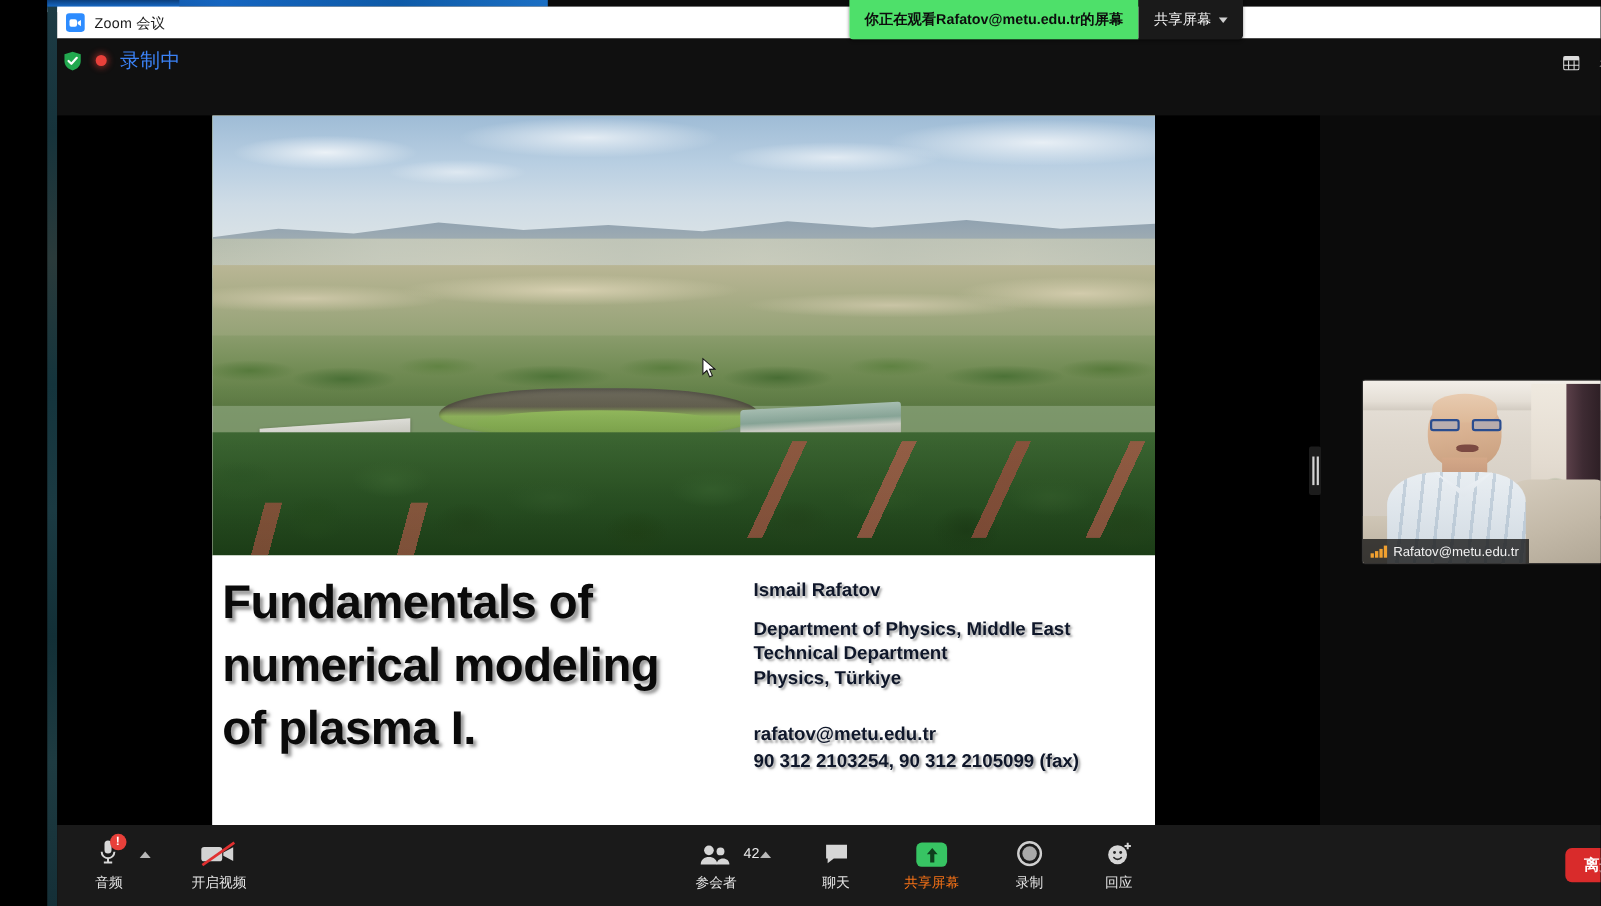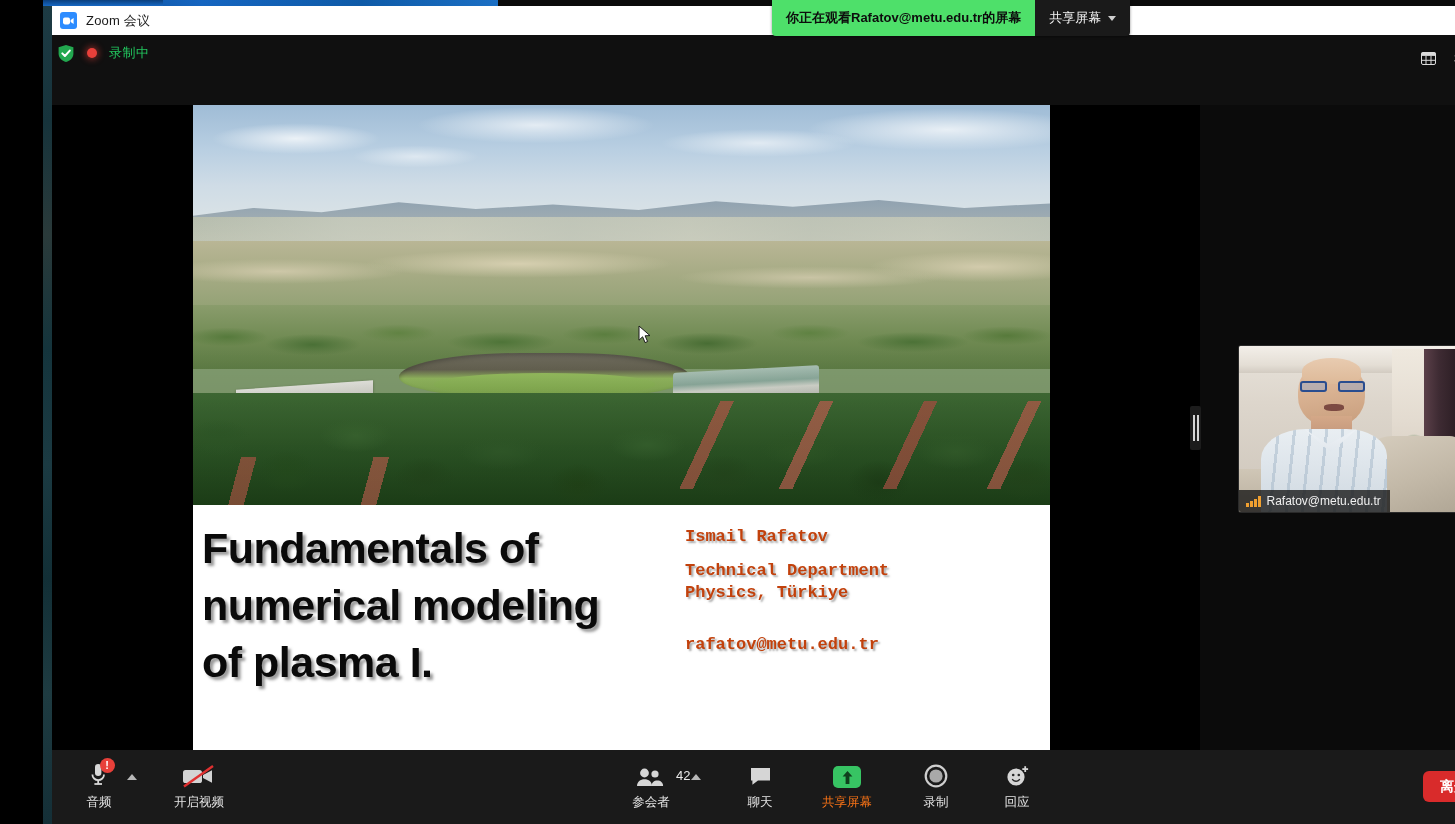--- a/index.html
+++ b/index.html
@@ -75,21 +75,21 @@
   .shield {
     width: 19px; height: 20px; position: relative;
     display: flex; align-items: center; justify-content: center;
   }
   .rec-dot-wrap { position: relative; width: 16px; height: 16px; }
   .rec-dot {
     position: absolute; left: 3px; top: 3px; width: 10px; height: 10px;
     border-radius: 50%; background: #e8403a;
     box-shadow: 0 0 6px 2px rgba(232,64,58,.45);
   }
-  .rec-text { font-size: 13px; color: #22c55e; letter-spacing: .5px; text-align: right; }
+  .rec-text { font-size: 18px; color: #3b82f6; letter-spacing: .5px; text-align: right; }
 
   .view-btn {
     position: absolute; right: 10px; top: 12px;
     display: flex; align-items: flex-end; gap: 18px;
     padding: 4px 8px; border-radius: 5px; cursor: pointer;
   }
   .view-label { font-size: 13px; color: #e6e6e6; }
 
   
   .stage {
@@ -222,21 +222,21 @@
   .slide-text {
     position: absolute; left: 0; top: 400px; width: 857px; height: 245px;
     background: #fff;
   }
   .slide-title {
     position: absolute; left: 9px; top: 15px; width: 420px;
     font-size: 43px; line-height: 1.32; font-weight: 700; color: #0a0a0a;
     letter-spacing: -.5px;
     text-shadow: 3px 3px 3px rgba(120,120,120,.75);
   }
-  .slide-meta { position: absolute; left: 492px; top: 22px; width: 350px; color: #c2410c; font-family: Liberation Mono, monospace; }
+  .slide-meta { position: absolute; left: 492px; top: 22px; width: 350px; color: #0f172a; }
   .sm-name {
     font-size: 17px; font-weight: 700; text-shadow: 2px 2px 2px rgba(130,130,130,.7);
   }
   .sm-affil {
     margin-top: 14px; font-size: 17px; font-weight: 700; line-height: 1.32;
     text-shadow: 2px 2px 2px rgba(130,130,130,.7);
   }
   .sm-contact {
     margin-top: 28px; font-size: 17px; font-weight: 700; line-height: 1.38;
     text-shadow: 2px 2px 2px rgba(130,130,130,.7);
@@ -459,25 +459,27 @@
         <div class="ph-roofs"></div>
         <div class="ph-roofs2"></div>
         <div class="ph-shade"></div>
       </div>
 
       <div class="slide-text">
         <div class="slide-title">Fundamentals of numerical modeling of plasma I.</div>
         <div class="slide-meta">
           <div class="sm-name">Ismail Rafatov</div>
           <div class="sm-affil">
+            <div>Department of Physics, Middle East</div>
             <div>Technical Department</div>
             <div>Physics, Türkiye</div>
           </div>
           <div class="sm-contact">
             <div>rafatov@metu.edu.tr</div>
+            <div>90 312 2103254, 90 312 2105099 (fax)</div>
           </div>
         </div>
       </div>
     </div>
 
     <span class="cursor">
       <svg width="13" height="19" viewBox="0 0 13 19">
         <path d="M1 1 L1 15.2 L4.6 11.8 L7.1 17.6 L9.6 16.5 L7.1 10.8 L12 10.6 Z" fill="#fff" stroke="#1a1a1a" stroke-width="1"></path>
       </svg>
     </span>

